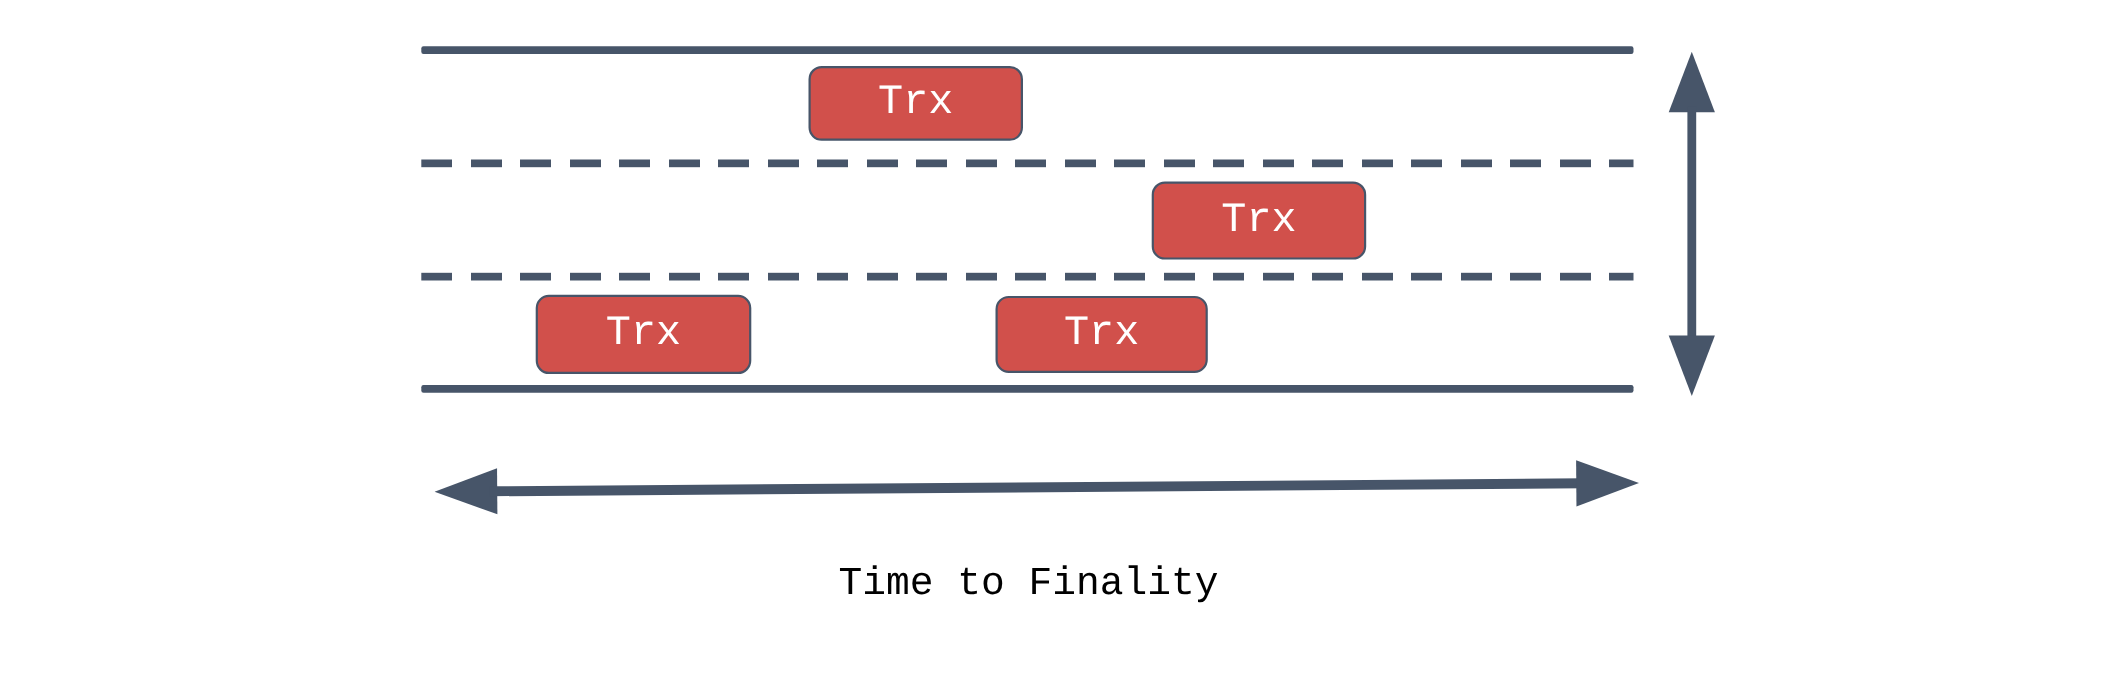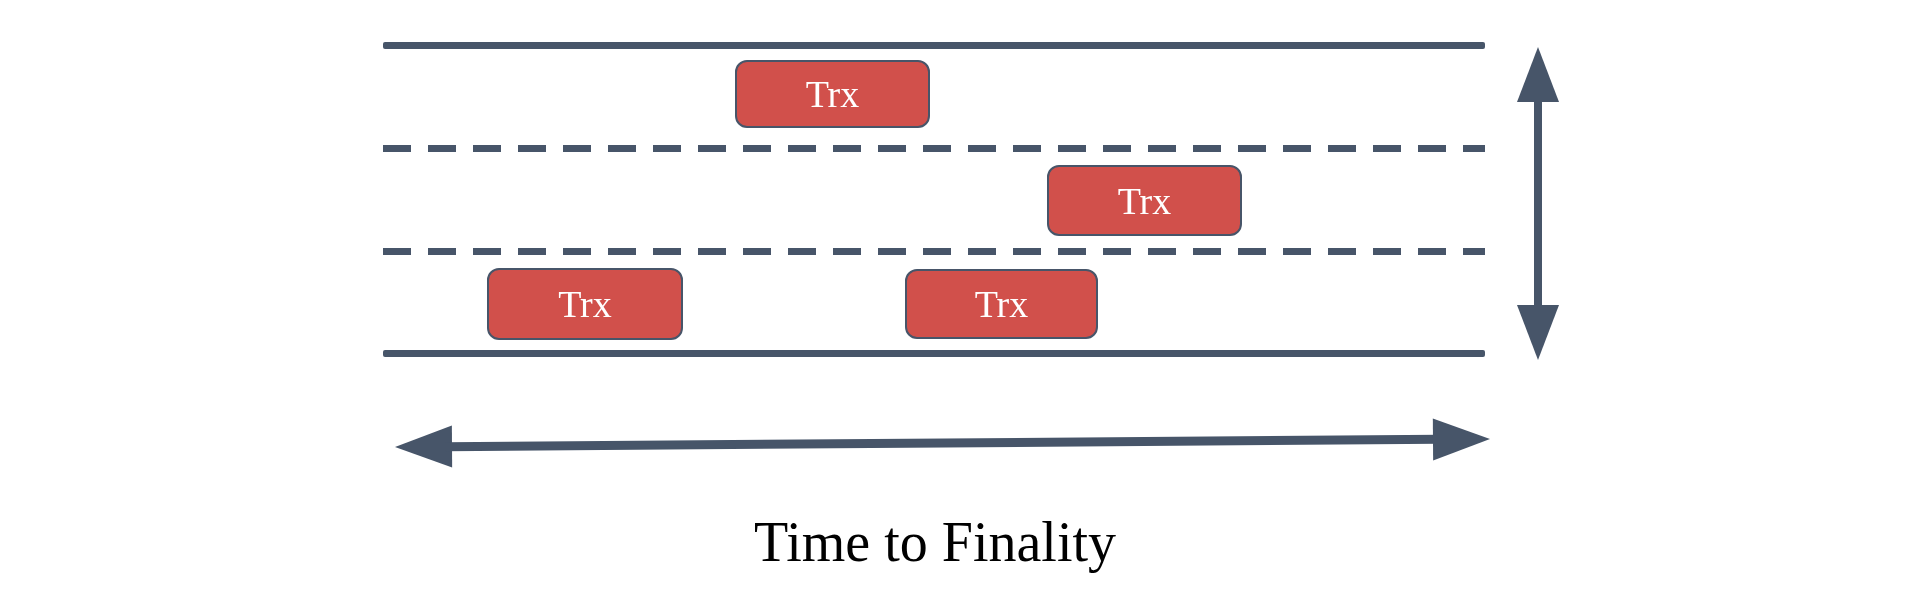--- a/index.html
+++ b/index.html
@@ -6,21 +6,21 @@
     margin: 0;
     padding: 0;
     background: #ffffff;
   }
   .stage {
     position: relative;
     width: 1586px;
     height: 613px;
     background: var(--background, #ffffff);
     overflow: hidden;
-    font-family: Liberation Serif, serif;
+    font-family: Liberation Mono, monospace;
     padding-left: 44px;
   }
 
   
   .lane-line {
     position: absolute;
     left: 383px;
     width: 1102px;
     height: 7px;
   }
@@ -80,21 +80,21 @@
   }
   .axis-label.throughput {
     left: 1582px;
     top: 148px;
     font-size: 56px;
   }
   .axis-label.ttf {
     left: 935px;
     top: 509px;
     transform: translateX(-50%);
-    font-size: 56px;
+    font-size: 36px;
   }
 </style>
 </head>
 <body>
 
 <div class="stage">
 
   <div class="lane-line solid top"></div>
   <div class="lane-line dashed d1"></div>
   <div class="lane-line dashed d2"></div>

